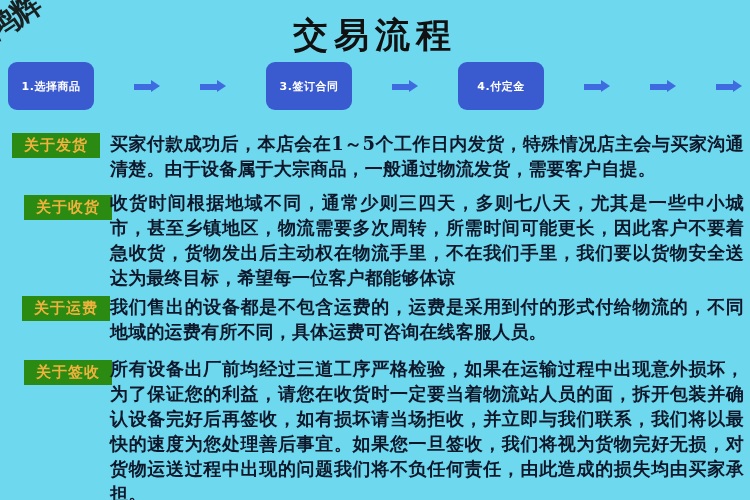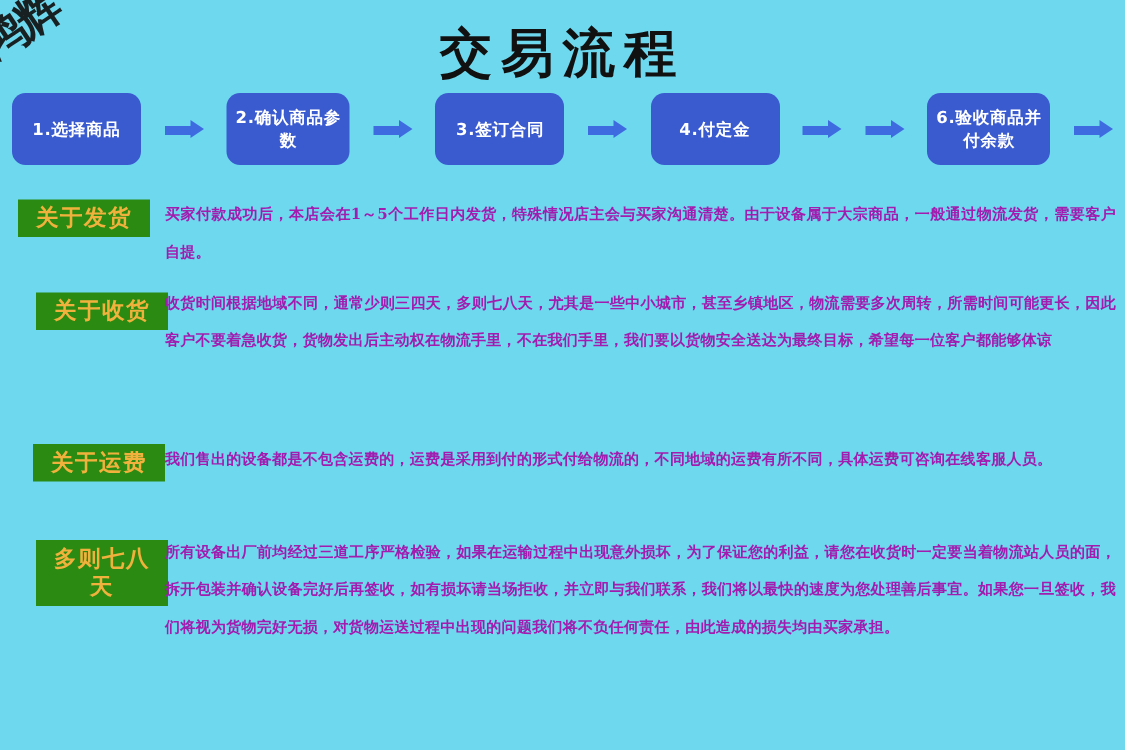--- a/index.html
+++ b/index.html
@@ -75,62 +75,60 @@
     font-size:15px;font-weight:bold;
     font-family:"DejaVu Serif","Liberation Serif",serif;
     letter-spacing:1px;
     text-align:center;
     padding:3px 6px;
     box-sizing:border-box;
     width:88px;
   }
   .para{
     position:absolute;left:110px;width:634px;
-    font-size:10px;
+    font-size:18px;
     line-height:25px;
-    color:#a21caf;
+    color:#0f172a;
     font-family:"DejaVu Serif","Liberation Serif",serif;
     text-align:justify;
     font-weight:bold;
     letter-spacing:.2px;
   }
 </style>
 </head>
 <body>
 
 <div id="watermark">鸿辉</div>
 
 <div id="title">交易流程</div>
 
 <div id="flow">
   <div class="node w1">1.选择商品</div>
   <div class="arrow">
       <span class="shaft"></span>
       <span class="head"></span>
     </div>
-  <div class="node w2">2.确认商品参数</div>
   <div class="arrow">
       <span class="shaft"></span>
       <span class="head"></span>
     </div>
   <div class="node w1">3.签订合同</div>
   <div class="arrow">
       <span class="shaft"></span>
       <span class="head"></span>
     </div>
   <div class="node w1">4.付定金</div>
   <div class="arrow">
       <span class="shaft"></span>
       <span class="head"></span>
     </div>
   <div class="arrow">
       <span class="shaft"></span>
       <span class="head"></span>
     </div>
-  <div class="node w2">6.验收商品并付余款</div>
   <div class="arrow">
       <span class="shaft"></span>
       <span class="head"></span>
     </div>
 </div>
 
 <div class="row" style="top:0">
   <div class="tag" style="left:12px;top:133px">关于发货</div>
   <div class="para" style="top:131px">买家付款成功后，本店会在1～5个工作日内发货，特殊情况店主会与买家沟通清楚。由于设备属于大宗商品，一般通过物流发货，需要客户自提。</div>
 </div>
@@ -139,15 +137,15 @@
   <div class="tag" style="left:24px;top:195px">关于收货</div>
   <div class="para" style="top:190px">收货时间根据地域不同，通常少则三四天，多则七八天，尤其是一些中小城市，甚至乡镇地区，物流需要多次周转，所需时间可能更长，因此客户不要着急收货，货物发出后主动权在物流手里，不在我们手里，我们要以货物安全送达为最终目标，希望每一位客户都能够体谅</div>
 </div>
 
 <div class="row" style="top:0">
   <div class="tag" style="left:22px;top:296px">关于运费</div>
   <div class="para" style="top:294px">我们售出的设备都是不包含运费的，运费是采用到付的形式付给物流的，不同地域的运费有所不同，具体运费可咨询在线客服人员。</div>
 </div>
 
 <div class="row" style="top:0">
-  <div class="tag" style="left:24px;top:360px">多则七八天</div>
+  <div class="tag" style="left:24px;top:360px">关于签收</div>
   <div class="para" style="top:356px">所有设备出厂前均经过三道工序严格检验，如果在运输过程中出现意外损坏，为了保证您的利益，请您在收货时一定要当着物流站人员的面，拆开包装并确认设备完好后再签收，如有损坏请当场拒收，并立即与我们联系，我们将以最快的速度为您处理善后事宜。如果您一旦签收，我们将视为货物完好无损，对货物运送过程中出现的问题我们将不负任何责任，由此造成的损失均由买家承担。</div>
 </div>
 
 </body></html>

